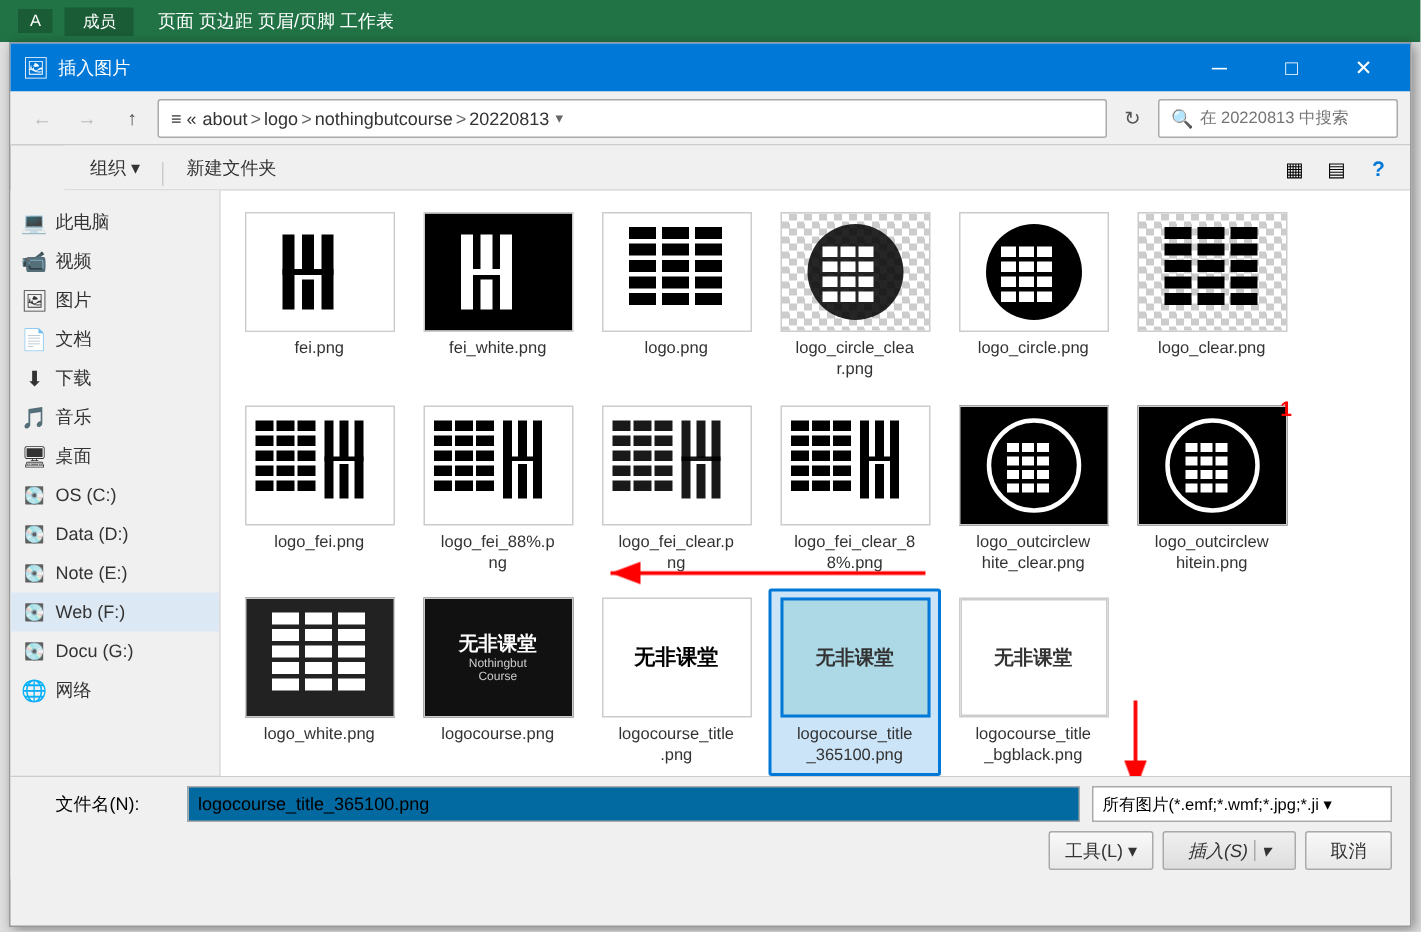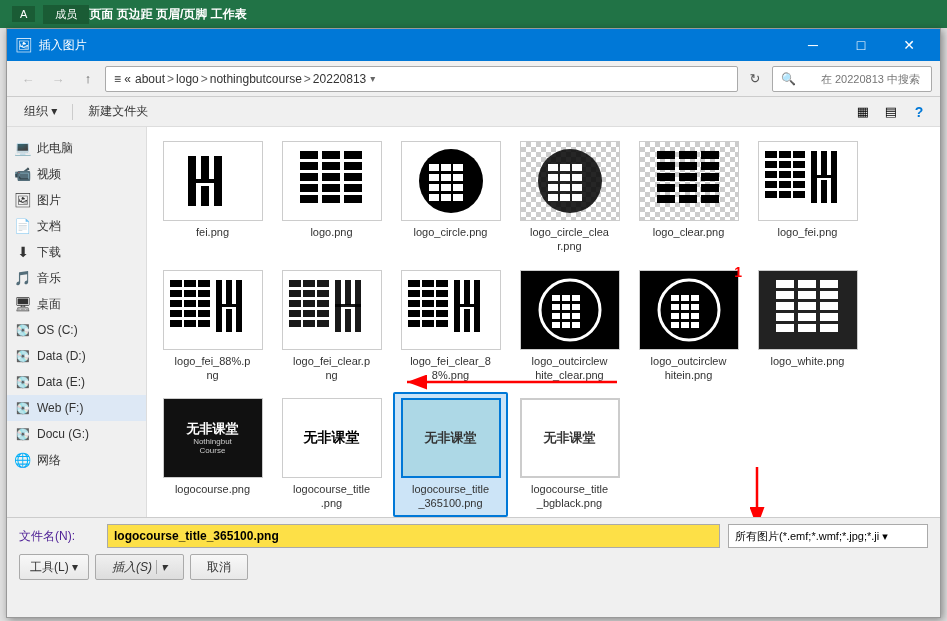--- a/index.html
+++ b/index.html
@@ -120,32 +120,32 @@
       min-width: 160px;
       border-radius: 2px;
     }
     .search-box input {
       border: none;
       outline: none;
       font-size: 11px;
       color: #999;
       background: transparent;
       width: 120px;
-      text-align: right;
     }
 
     
     .toolbar {
       display: flex;
-      align-items: center;
+      align-items: flex-end;
       padding: 2px 8px;
       gap: 4px;
       background: #f0f0f0;
       border-bottom: 1px solid #ddd;
       height: 30px;
+      margin-left: 36px;
     }
     .toolbar-btn {
       height: 24px;
       border: 1px solid transparent;
       background: transparent;
       cursor: pointer;
       padding: 0 8px;
       font-size: 12px;
       color: #333;
       display: flex;
@@ -263,36 +263,36 @@
       background: #f0f0f0;
     }
     .filename-row {
       display: flex;
       align-items: center;
       gap: 8px;
       margin-bottom: 6px;
     }
     .filename-label {
       font-size: 12px;
-      color: #4c1d95;
+      color: #000000;
       width: 80px;
+      margin-left: 18px;
     }
     .filename-input {
       flex: 1;
       height: 24px;
       border: 1px solid #aaa;
-      background: #fde047;
+      background: #0369a1;
       padding: 0 6px;
       font-size: 12px;
-      font-weight: bold;
     }
     .action-row {
       display: flex;
       align-items: center;
-      justify-content: flex-start;
+      justify-content: flex-end;
       gap: 6px;
     }
     .action-btn {
       height: 26px;
       border: 1px solid #aaa;
       background: linear-gradient(to bottom, #f8f8f8, #e8e8e8);
       cursor: pointer;
       padding: 0 16px;
       font-size: 12px;
       color: #333;
@@ -334,22 +334,22 @@
       border-radius: 2px;
     }
   </style>
 </head>
 <body>
 
 <div class="excel-top-area" style="position:relative; width:947px; height:621px; background:#e0e0e0;">
 
   <div style="height:28px; background:#217346; display:flex; align-items:center; padding:0 12px; color:white; font-size:12px;">
     <span style="background:#1a5c35; padding:2px 8px; margin-right:8px; font-size:11px;">A</span>
-    <span style="background:#1a5c35; padding:2px 12px; font-size:11px;">成员</span>
-    <span style="font-size:12px; color:white;font-weight:bold;">页面  页边距  页眉/页脚  工作表</span>
+    <span style="background:#1a5c35; padding:2px 12px; margin-right:16px; font-size:11px;">成员</span>
+    <span style="font-size:12px; color:white;">页面  页边距  页眉/页脚  工作表</span>
   </div>
 
   <div class="dialog" style="top:28px; left:6px; width:935px; height:590px;">
 
     <div class="title-bar">
       <div class="title-bar-left">
         <span style="font-size:14px;">🖼</span>
         <span>插入图片</span>
       </div>
       <div class="title-bar-controls">
@@ -430,21 +430,21 @@
         <div class="sidebar-item">
           <span class="sidebar-icon" style="font-size:11px;">💽</span>
           <span class="sidebar-label">OS (C:)</span>
         </div>
         <div class="sidebar-item">
           <span class="sidebar-icon" style="font-size:11px;">💽</span>
           <span class="sidebar-label">Data (D:)</span>
         </div>
         <div class="sidebar-item">
           <span class="sidebar-icon" style="font-size:11px;">💽</span>
-          <span class="sidebar-label">Data (E:)</span>
+          <span class="sidebar-label">Note (E:)</span>
         </div>
         <div class="sidebar-item" style="background:#dde8f5;">
           <span class="sidebar-icon" style="font-size:11px;">💽</span>
           <span class="sidebar-label">Web (F:)</span>
         </div>
         <div class="sidebar-item">
           <span class="sidebar-icon" style="font-size:11px;">💽</span>
           <span class="sidebar-label">Docu (G:)</span>
         </div>
         <div class="sidebar-item">
@@ -464,20 +464,34 @@
                 <rect x="18" y="5" width="8" height="25" fill="black"></rect>
                 <rect x="18" y="35" width="8" height="20" fill="black"></rect>
                 <rect x="31" y="5" width="8" height="50" fill="black"></rect>
                 <rect x="5" y="28" width="34" height="4" fill="black"></rect>
               </svg>
             </div>
           </div>
           <div class="file-name">fei.png</div>
         </div>
 
+        <div class="file-item">
+          <div class="file-thumb" style="background:black;">
+            <div style="background:black; width:100%; height:100%; display:flex; align-items:center; justify-content:center;">
+              <svg width="60" height="60" viewBox="0 0 60 60">
+                <rect x="5" y="5" width="8" height="50" fill="white"></rect>
+                <rect x="18" y="5" width="8" height="25" fill="white"></rect>
+                <rect x="18" y="35" width="8" height="20" fill="white"></rect>
+                <rect x="31" y="5" width="8" height="50" fill="white"></rect>
+                <rect x="5" y="28" width="34" height="4" fill="white"></rect>
+              </svg>
+            </div>
+          </div>
+          <div class="file-name">fei_white.png</div>
+        </div>
 
         <div class="file-item">
           <div class="file-thumb" style="background:white;">
             <svg width="80" height="70" viewBox="0 0 80 70">
 
               <rect x="8" y="5" width="18" height="8" fill="black"></rect>
               <rect x="8" y="16" width="18" height="8" fill="black"></rect>
               <rect x="8" y="27" width="18" height="8" fill="black"></rect>
               <rect x="8" y="38" width="18" height="8" fill="black"></rect>
               <rect x="8" y="49" width="18" height="8" fill="black"></rect>
@@ -490,59 +504,59 @@
               <rect x="52" y="16" width="18" height="8" fill="black"></rect>
               <rect x="52" y="27" width="18" height="8" fill="black"></rect>
               <rect x="52" y="38" width="18" height="8" fill="black"></rect>
               <rect x="52" y="49" width="18" height="8" fill="black"></rect>
             </svg>
           </div>
           <div class="file-name">logo.png</div>
         </div>
 
         <div class="file-item">
+          <div class="file-thumb" style="background: repeating-conic-gradient(#ccc 0% 25%, white 0% 50%) 0 0 / 10px 10px;">
+            <svg width="80" height="70" viewBox="0 0 80 70">
+              <circle cx="40" cy="35" r="32" fill="rgba(0,0,0,0.85)"></circle>
+              <rect x="18" y="18" width="10" height="7" fill="white"></rect>
+              <rect x="30" y="18" width="10" height="7" fill="white"></rect>
+              <rect x="42" y="18" width="10" height="7" fill="white"></rect>
+              <rect x="18" y="28" width="10" height="7" fill="white"></rect>
+              <rect x="30" y="28" width="10" height="7" fill="white"></rect>
+              <rect x="42" y="28" width="10" height="7" fill="white"></rect>
+              <rect x="18" y="38" width="10" height="7" fill="white"></rect>
+              <rect x="30" y="38" width="10" height="7" fill="white"></rect>
+              <rect x="42" y="38" width="10" height="7" fill="white"></rect>
+              <rect x="18" y="48" width="10" height="7" fill="white"></rect>
+              <rect x="30" y="48" width="10" height="7" fill="white"></rect>
+              <rect x="42" y="48" width="10" height="7" fill="white"></rect>
+            </svg>
+          </div>
+          <div class="file-name">logo_circle_clea<br>r.png</div>
+        </div>
+
+        <div class="file-item">
           <div class="file-thumb" style="background:white;">
             <svg width="80" height="70" viewBox="0 0 80 70">
               <circle cx="40" cy="35" r="32" fill="black"></circle>
               <rect x="18" y="18" width="10" height="7" fill="white"></rect>
               <rect x="30" y="18" width="10" height="7" fill="white"></rect>
               <rect x="42" y="18" width="10" height="7" fill="white"></rect>
               <rect x="18" y="28" width="10" height="7" fill="white"></rect>
               <rect x="30" y="28" width="10" height="7" fill="white"></rect>
               <rect x="42" y="28" width="10" height="7" fill="white"></rect>
               <rect x="18" y="38" width="10" height="7" fill="white"></rect>
               <rect x="30" y="38" width="10" height="7" fill="white"></rect>
               <rect x="42" y="38" width="10" height="7" fill="white"></rect>
               <rect x="18" y="48" width="10" height="7" fill="white"></rect>
               <rect x="30" y="48" width="10" height="7" fill="white"></rect>
               <rect x="42" y="48" width="10" height="7" fill="white"></rect>
             </svg>
           </div>
           <div class="file-name">logo_circle.png</div>
-        </div>
-
-        <div class="file-item">
-          <div class="file-thumb" style="background: repeating-conic-gradient(#ccc 0% 25%, white 0% 50%) 0 0 / 10px 10px;">
-            <svg width="80" height="70" viewBox="0 0 80 70">
-              <circle cx="40" cy="35" r="32" fill="rgba(0,0,0,0.85)"></circle>
-              <rect x="18" y="18" width="10" height="7" fill="white"></rect>
-              <rect x="30" y="18" width="10" height="7" fill="white"></rect>
-              <rect x="42" y="18" width="10" height="7" fill="white"></rect>
-              <rect x="18" y="28" width="10" height="7" fill="white"></rect>
-              <rect x="30" y="28" width="10" height="7" fill="white"></rect>
-              <rect x="42" y="28" width="10" height="7" fill="white"></rect>
-              <rect x="18" y="38" width="10" height="7" fill="white"></rect>
-              <rect x="30" y="38" width="10" height="7" fill="white"></rect>
-              <rect x="42" y="38" width="10" height="7" fill="white"></rect>
-              <rect x="18" y="48" width="10" height="7" fill="white"></rect>
-              <rect x="30" y="48" width="10" height="7" fill="white"></rect>
-              <rect x="42" y="48" width="10" height="7" fill="white"></rect>
-            </svg>
-          </div>
-          <div class="file-name">logo_circle_clea<br>r.png</div>
         </div>
 
         <div class="file-item">
           <div class="file-thumb" style="background: repeating-conic-gradient(#ccc 0% 25%, white 0% 50%) 0 0 / 10px 10px;">
             <svg width="80" height="70" viewBox="0 0 80 70">
               <rect x="8" y="5" width="18" height="8" fill="black"></rect>
               <rect x="8" y="16" width="18" height="8" fill="black"></rect>
               <rect x="8" y="27" width="18" height="8" fill="black"></rect>
               <rect x="8" y="38" width="18" height="8" fill="black"></rect>
               <rect x="8" y="49" width="18" height="8" fill="black"></rect>

